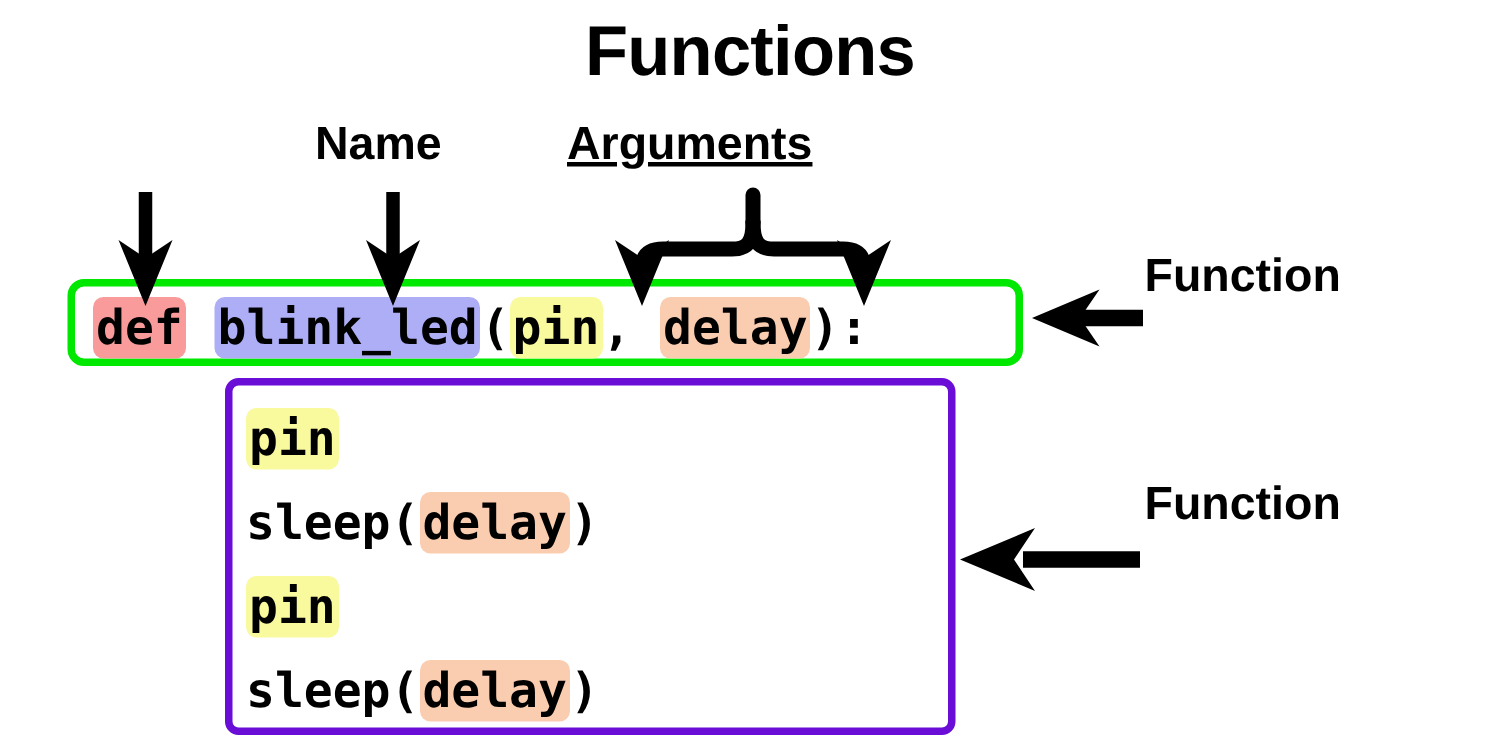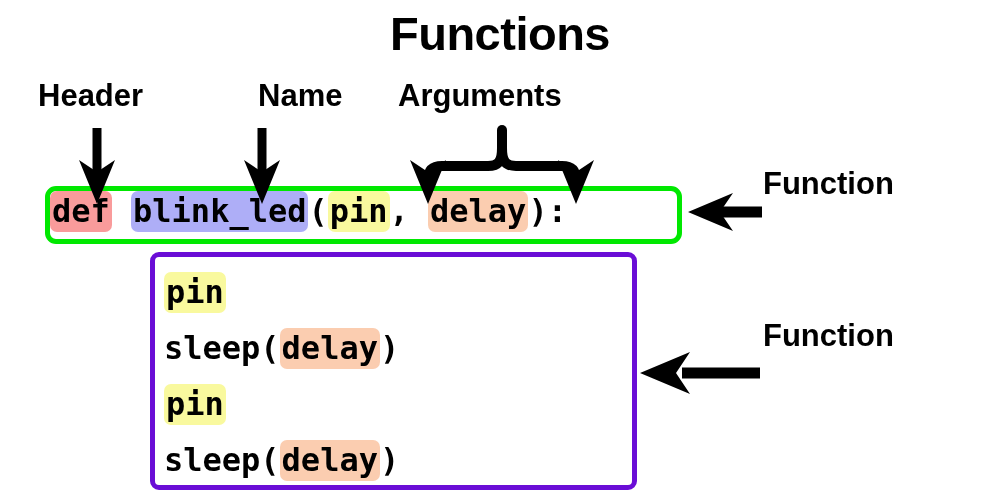--- a/index.html
+++ b/index.html
@@ -26,22 +26,22 @@
   
   .anno{
     position:absolute;
     font-size:31px;
     font-weight:bold;
     color:#000;
     white-space:nowrap;
     line-height:1.04;
   }
   #lbl-header{left:38px;  top:80px;}
-  #lbl-name{left:210px;  top:80px;margin-left:48px;}
-  #lbl-arguments{left:398px; top:80px;}
+  #lbl-name{left:210px;  top:80px;}
+  #lbl-arguments{left:378px; top:80px;text-decoration:underline;}
   #lbl-func-def{left:763px; top:168px;}
   #lbl-func-body{left:763px; top:320px;}
 
   
   #arrows{
     position:absolute;left:0;top:0;width:1000px;height:500px;
     pointer-events:none;
   }
 
   
@@ -50,21 +50,22 @@
     background:#ffffff;
     box-sizing:border-box;
     font-family:"DejaVu Sans Mono", monospace;
     font-weight:bold;
     color:#000;
   }
   #def-box{
     left:45px; top:186px; width:637px; height:58px;
     border:5px solid var(--green);
     border-radius:11px;
-    display:flex;align-items:flex-start;
+    display:flex;align-items:flex-end;
+    padding-left:12px;
     font-size:32px;
     letter-spacing:0px;
   }
   #body-box{
     left:150px; top:252px; width:487px; height:238px;
     border:5px solid var(--purple);
     border-radius:9px;
     padding:7px 0 0 9px;
     font-size:32px;
   }
@@ -96,21 +97,20 @@
   .hl-peach{background:var(--hl-peach);}
   .plain{display:inline-block;line-height:1;padding:4px 0 5px 0;}
 </style>
 </head>
 <body>
 
 <div id="stage">
 
   <div class="title">Functions</div>
 
-  <div class="anno" id="lbl-header">Header</div>
   <div class="anno" id="lbl-name">Name</div>
   <div class="anno" id="lbl-arguments">Arguments</div>
 
   <div class="anno" id="lbl-func-def">
     <div>Function</div>
   </div>
   <div class="anno" id="lbl-func-body">
     <div>Function</div>
   </div>
 

